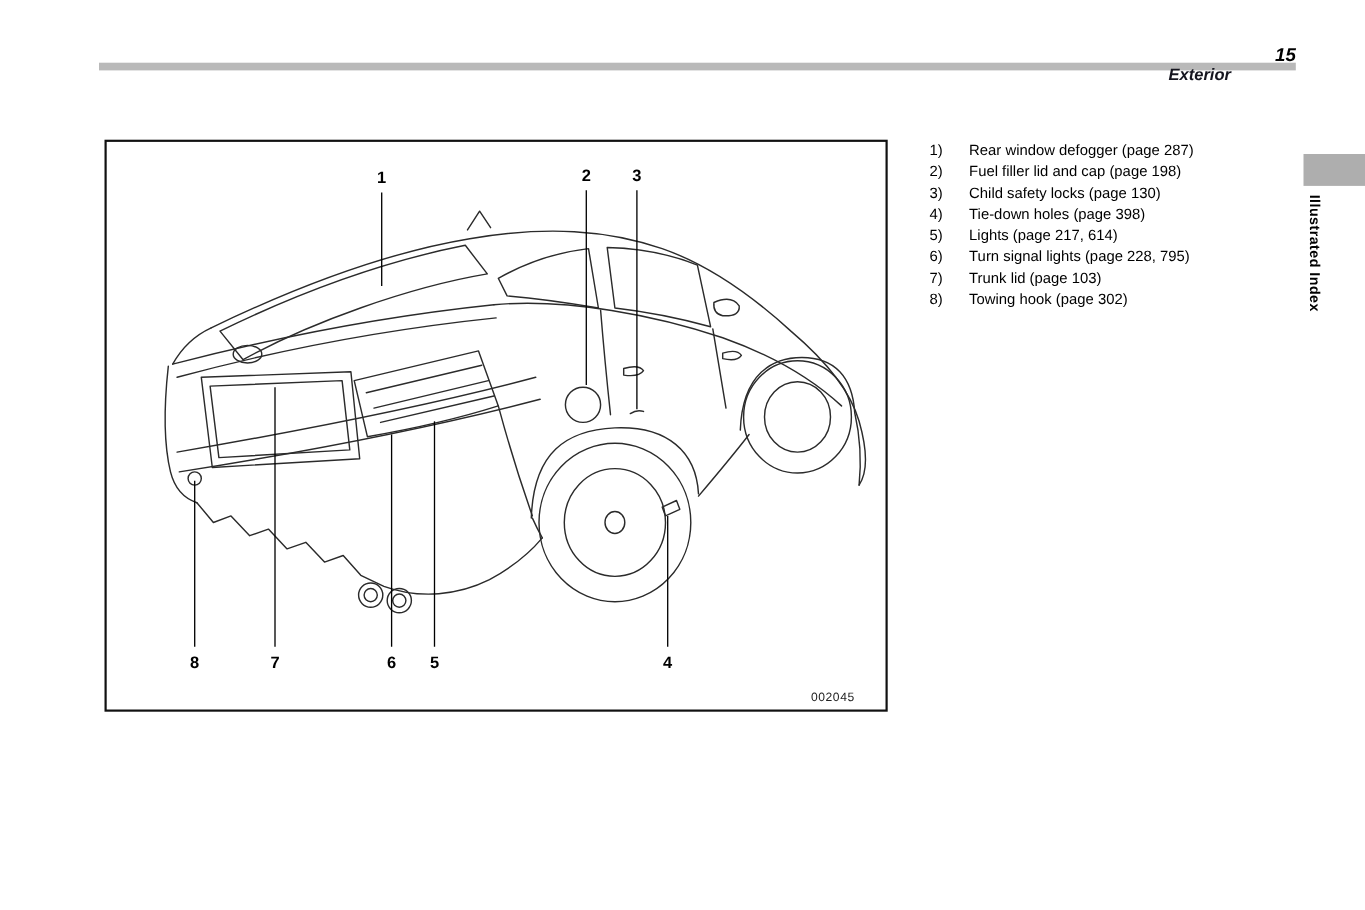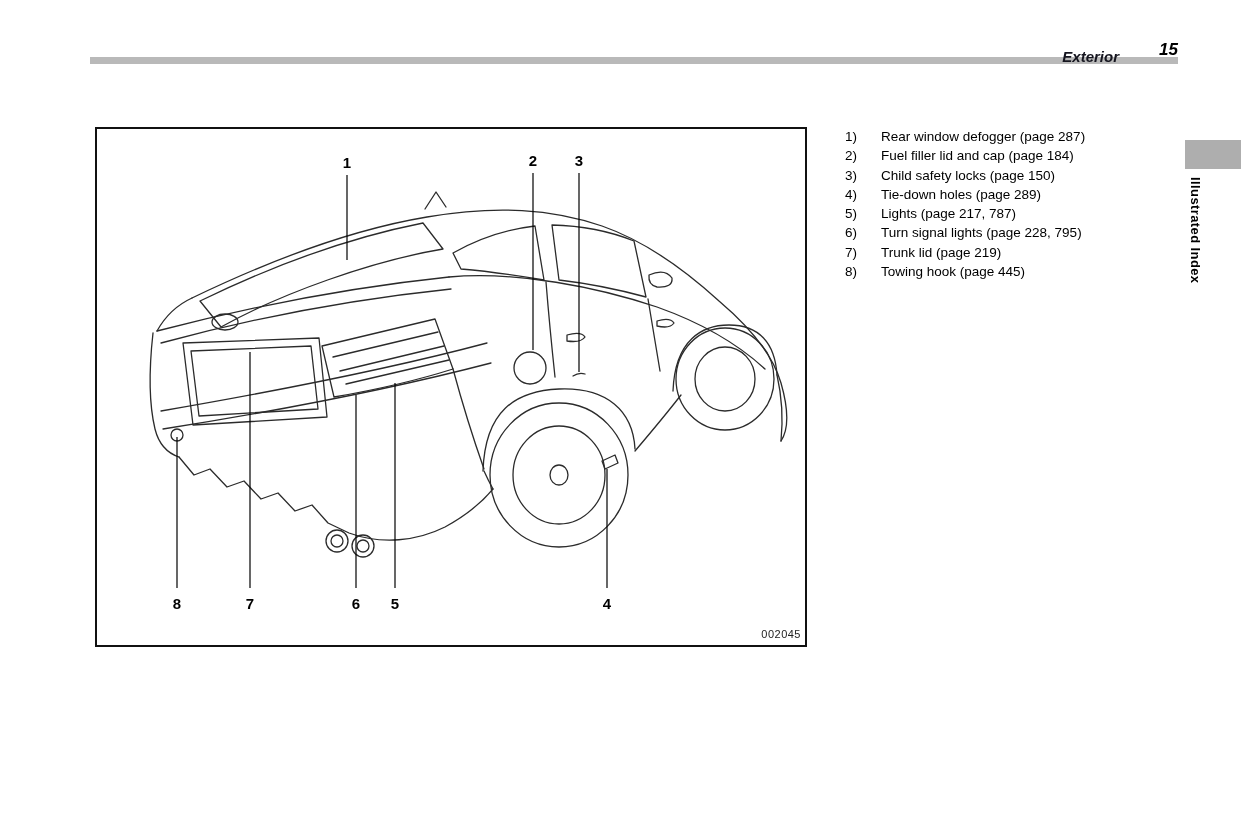--- a/index.html
+++ b/index.html
@@ -2,33 +2,33 @@
 <html><head>
 <meta charset="utf-8">
 <style>
   html,body{margin:0;padding:0;background:#ffffff;}
   body{width:1241px;height:827px;position:relative;overflow:hidden;
        font-family:"Liberation Sans", sans-serif;color:#111;}
   .page{position:absolute;inset:0;background:#fff;}
 
   
   .header-rule{position:absolute;left:90px;top:57px;width:1088px;height:7px;background:#b9b9b9;}
-  .section-title{position:absolute;top:48px;right:122px;font-size:15px;font-weight:bold;font-style:italic;color:#15151f;}
+  .section-title{position:absolute;top:60px;right:122px;font-size:15px;font-weight:bold;font-style:italic;color:#15151f;}
   .page-number{position:absolute;top:40px;right:63px;font-size:17px;font-weight:bold;color:#000;font-style:italic;}
 
   
   .side-tab-block{position:absolute;left:1185px;top:140px;width:56px;height:29px;background:#aeaeae;}
   .side-tab-label{position:absolute;left:1188px;top:177px;writing-mode:vertical-rl;
        font-size:13px;font-weight:bold;letter-spacing:0.4px;color:#000;white-space:nowrap;}
 
   
   .figure-box{position:absolute;left:95px;top:127px;width:708px;height:516px;border:2px solid #111;background:#fff;}
   .figure-box svg{position:absolute;left:0;top:0;width:708px;height:516px;}
   .callout{position:absolute;transform:translate(-50%,-50%);font-size:15px;font-weight:bold;color:#000;line-height:1;}
-  .fig-code{position:absolute;right:4px;bottom:5px;font-size:11px;letter-spacing:0.5px;color:#222;}
+  .fig-code{position:absolute;right:28px;bottom:5px;font-size:11px;letter-spacing:0.5px;color:#222;}
 
   
   .index-list{position:absolute;left:845px;top:127px;font-size:13.5px;line-height:19.3px;color:#000;}
   .index-row{display:flex;}
   .index-num{width:36px;flex:0 0 36px;}
   .index-text{white-space:nowrap;}
 </style>
 </head>
 <body>
 
@@ -137,41 +137,41 @@
     <span class="fig-code">002045</span>
   </div>
 
   <div class="index-list">
     <div class="index-row">
       <span class="index-num">1)</span>
       <span class="index-text">Rear window defogger (page 287)</span>
     </div>
     <div class="index-row">
       <span class="index-num">2)</span>
-      <span class="index-text">Fuel filler lid and cap (page 184)</span>
+      <span class="index-text">Fuel filler lid and cap (page 198)</span>
     </div>
     <div class="index-row">
       <span class="index-num">3)</span>
-      <span class="index-text">Child safety locks (page 150)</span>
+      <span class="index-text">Child safety locks (page 130)</span>
     </div>
     <div class="index-row">
       <span class="index-num">4)</span>
-      <span class="index-text">Tie-down holes (page 289)</span>
+      <span class="index-text">Tie-down holes (page 398)</span>
     </div>
     <div class="index-row">
       <span class="index-num">5)</span>
-      <span class="index-text">Lights (page 217, 787)</span>
+      <span class="index-text">Lights (page 217, 614)</span>
     </div>
     <div class="index-row">
       <span class="index-num">6)</span>
       <span class="index-text">Turn signal lights (page 228, 795)</span>
     </div>
     <div class="index-row">
       <span class="index-num">7)</span>
-      <span class="index-text">Trunk lid (page 219)</span>
+      <span class="index-text">Trunk lid (page 103)</span>
     </div>
     <div class="index-row">
       <span class="index-num">8)</span>
-      <span class="index-text">Towing hook (page 445)</span>
+      <span class="index-text">Towing hook (page 302)</span>
     </div>
   </div>
 
 </div>
 
 </body></html>

